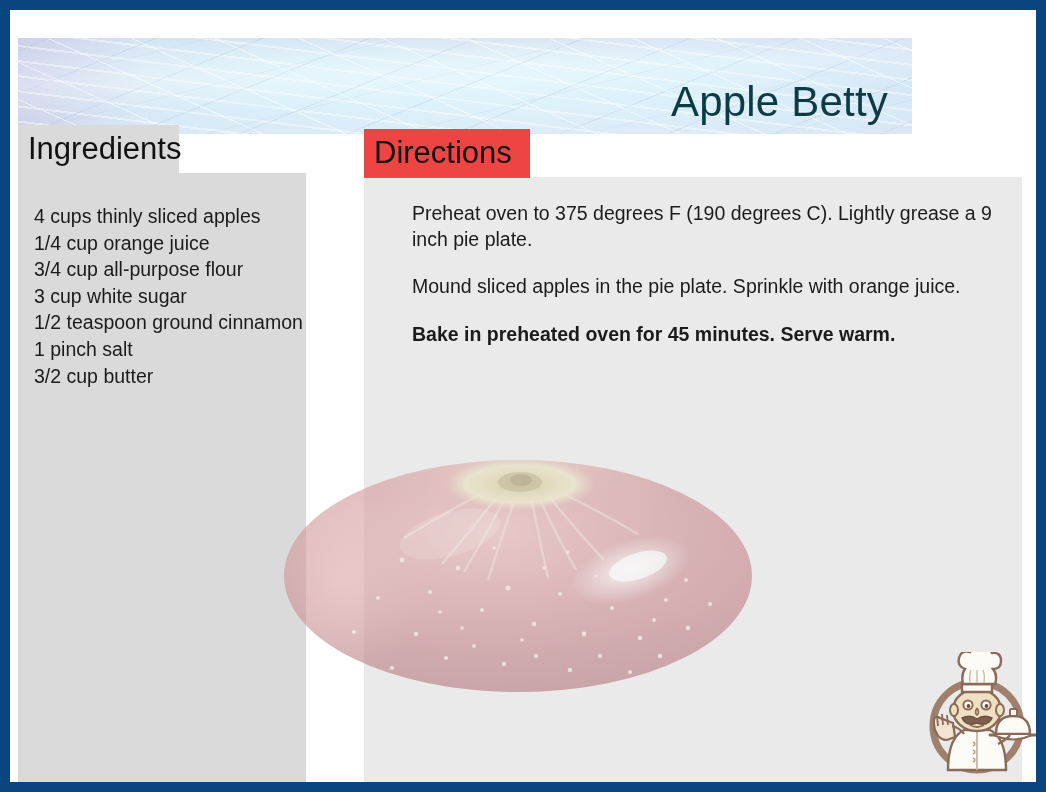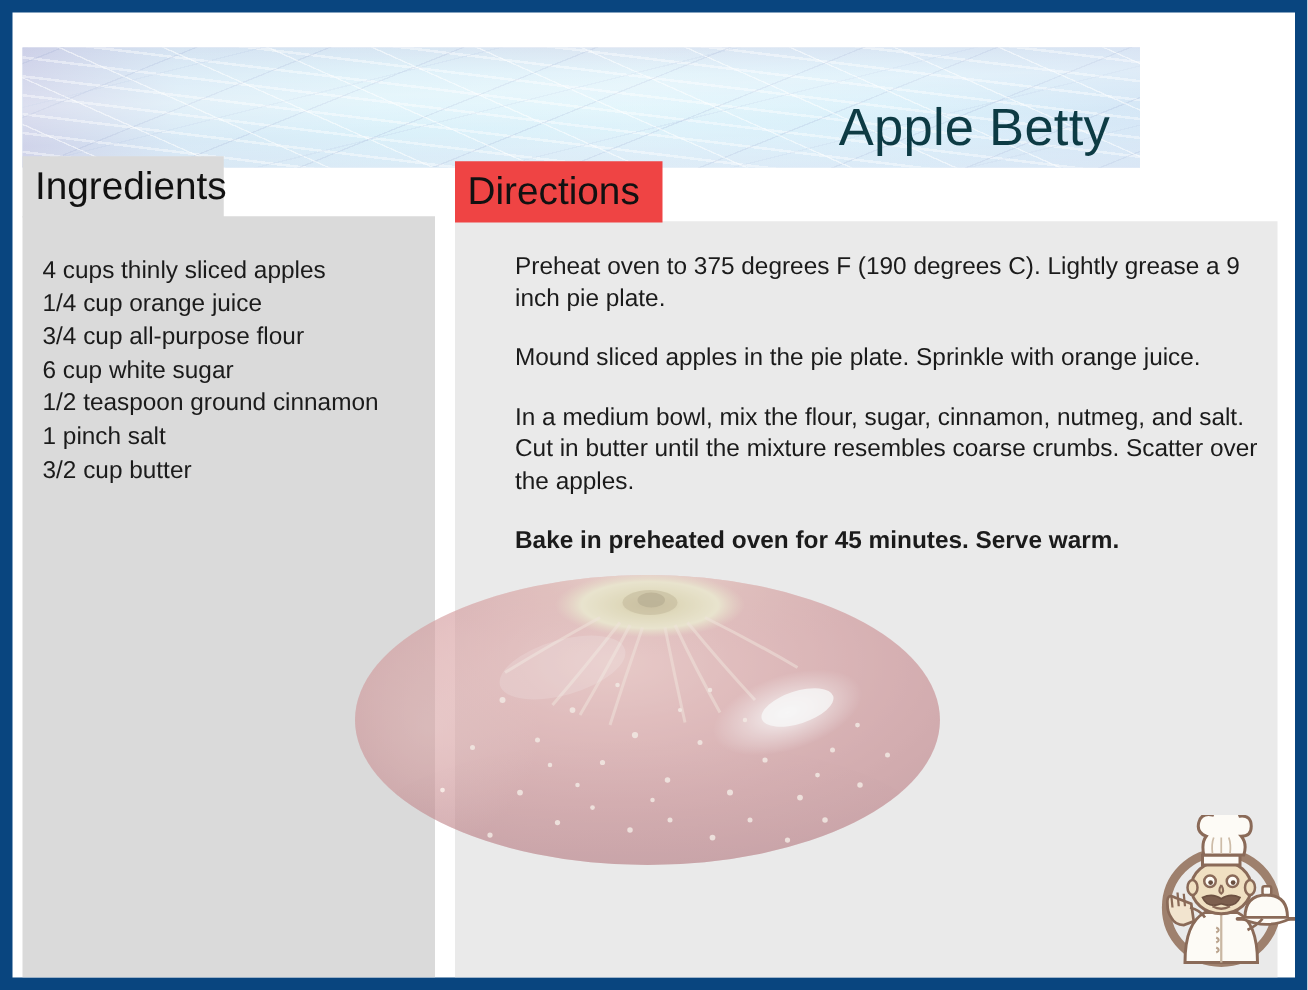--- a/index.html
+++ b/index.html
@@ -100,21 +100,21 @@
     letter-spacing:0.2px;
     color:#0d3b44;
     white-space:nowrap;
     z-index:4;
   }
 
   
   #ingredients-panel {
     position:absolute;
     left:8px; top:163px;
-    width:330px;
+    width:288px;
     height:609px;
     background:#dadada;
   }
   #ingredients-tab {
     position:absolute;
     left:8px; top:115px;
     width:161px; height:49px;
     background:#dadada;
     z-index:3;
   }
@@ -208,35 +208,34 @@
       <div class="tex2"></div>
       <div class="sheen"></div>
       <div id="recipe-title">Apple Betty</div>
     </div>
 
     <div id="ingredients-panel">
       <ul id="ingredients-list">
         <li>4 cups thinly sliced apples</li>
         <li>1/4 cup orange juice</li>
         <li>3/4 cup all-purpose flour</li>
-        <li>6 cup white sugar</li>
+        <li>3 cup white sugar</li>
         <li>1/2 teaspoon ground cinnamon</li>
         <li>1 pinch salt</li>
         <li>3/2 cup butter</li>
       </ul>
     </div>
     <div id="ingredients-tab">
       <div class="hdr">Ingredients</div>
     </div>
 
     <div id="directions-panel">
       <div id="directions-body">
         <p>Preheat oven to 375 degrees F (190 degrees C). Lightly grease a 9 inch pie plate.</p>
         <p>Mound sliced apples in the pie plate. Sprinkle with orange juice.</p>
-        <p>In a medium bowl, mix the flour, sugar, cinnamon, nutmeg, and salt. Cut in butter until the mixture resembles coarse crumbs. Scatter over the apples.</p>
         <p>Bake in preheated oven for 45 minutes. Serve warm.</p>
       </div>
     </div>
     <div id="directions-tab">
       <div class="hdr">Directions</div>
     </div>
 
     <svg id="apple-image" viewBox="0 0 472 250">
       <defs>
         <radialGradient id="appleBody" cx="44%" cy="30%" r="78%">

